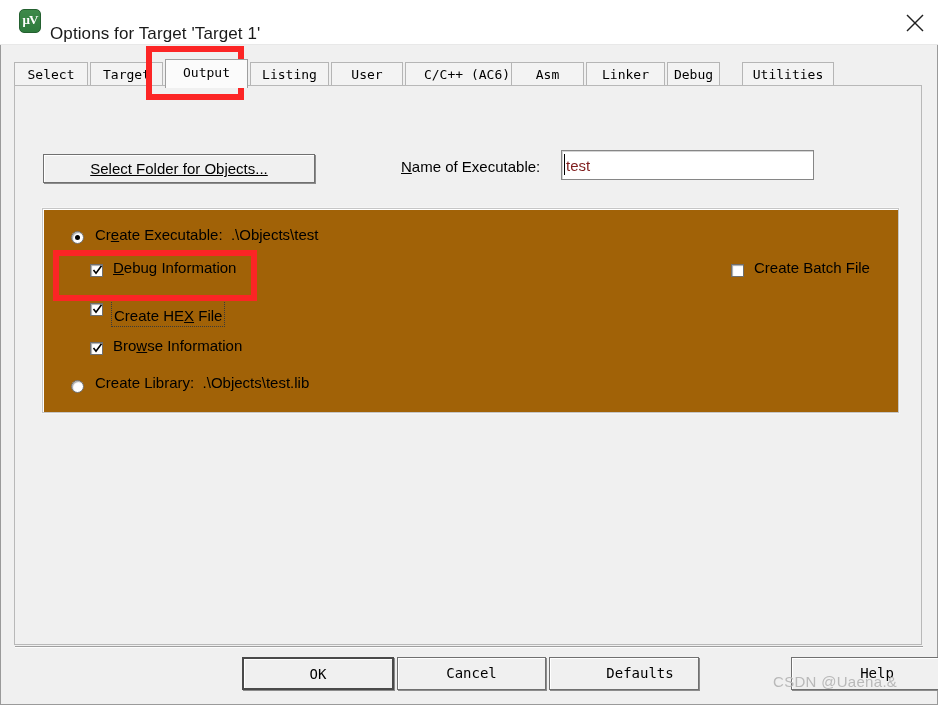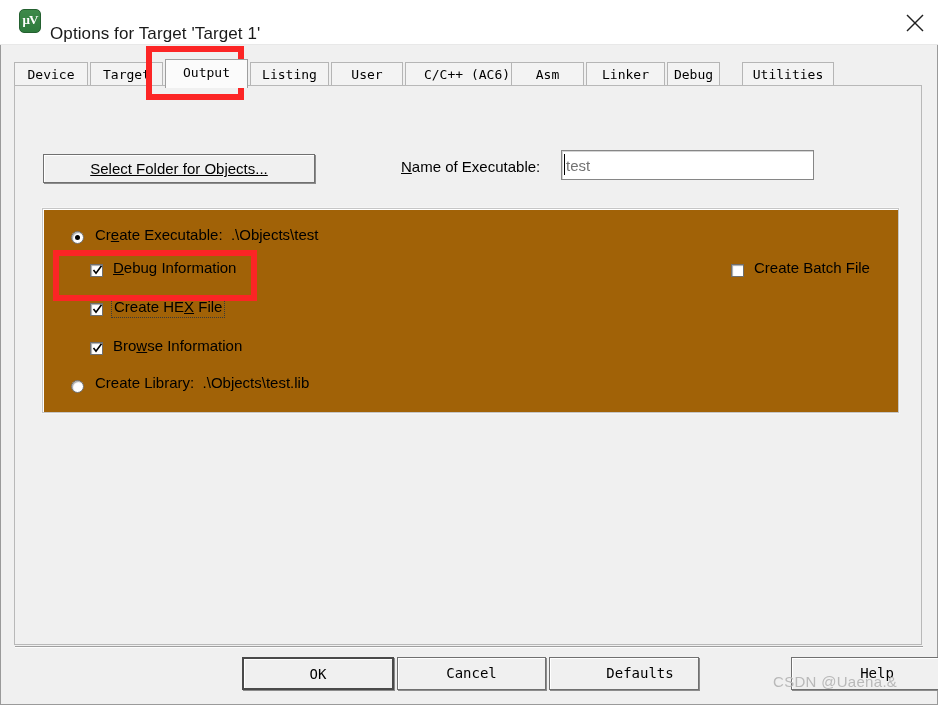--- a/index.html
+++ b/index.html
@@ -155,21 +155,21 @@
   .name-input {
     position: absolute;
     left: 546px; top: 64px;
     width: 253px; height: 30px;
     background: #ffffff;
     border: 1px solid #868686;
     box-shadow: inset 1px 1px 0 #d4d4d4;
     box-sizing: border-box;
     font-family: "Liberation Sans", sans-serif;
     font-size: 15px;
-    color: #737373;
+    color: #7f1d1d;
     padding: 0 0 0 4px;
     line-height: 28px;
     outline: none;
   }
   .caret {
     position: absolute;
     left: 549px; top: 68px;
     width: 1px; height: 21px;
     background: #000000;
   }
@@ -221,21 +221,21 @@
     box-sizing: border-box;
   }
   .checkbox .tick {
     position: absolute;
     left: 1px; top: -1px;
     width: 11px; height: 13px;
   }
 
   .focus-dotted {
     border: 1px dotted #3a3a3a;
-    padding: 1px 2px 2px 2px;
+    padding: 10px 2px 2px 2px;
   }
 
   
   .hsep {
     position: absolute;
     left: 14px; top: 601px;
     width: 908px; height: 0;
     border-top: 1px solid #a0a0a0;
     border-bottom: 1px solid #fcfcfc;
   }
@@ -280,21 +280,21 @@
       <svg width="18" height="18" viewBox="0 0 18 18" aria-hidden="true">
         <line x1="1" y1="1" x2="17" y2="17" stroke="#202020" stroke-width="1.4"></line>
         <line x1="17" y1="1" x2="1" y2="17" stroke="#202020" stroke-width="1.4"></line>
       </svg>
     </div>
   </div>
 
   <div class="dialog">
 
     <div class="tabstrip">
-      <div class="tab" style="left:0px;   width:74px;">Device</div>
+      <div class="tab" style="left:0px;   width:74px;">Select</div>
       <div class="tab" style="left:76px;  width:73px;">Target</div>
       <div class="tab selected" style="left:151px; width:83px;">Output</div>
       <div class="tab" style="left:236px; width:79px;">Listing</div>
       <div class="tab" style="left:317px; width:72px;">User</div>
       <div class="tab" style="left:391px; width:124px;">C/C++ (AC6)</div>
       <div class="tab" style="left:497px; width:73px;">Asm</div>
       <div class="tab" style="left:572px; width:79px;">Linker</div>
       <div class="tab" style="left:653px; width:53px;">Debug</div>
       <div class="tab" style="left:728px; width:92px;">Utilities</div>
     </div>

